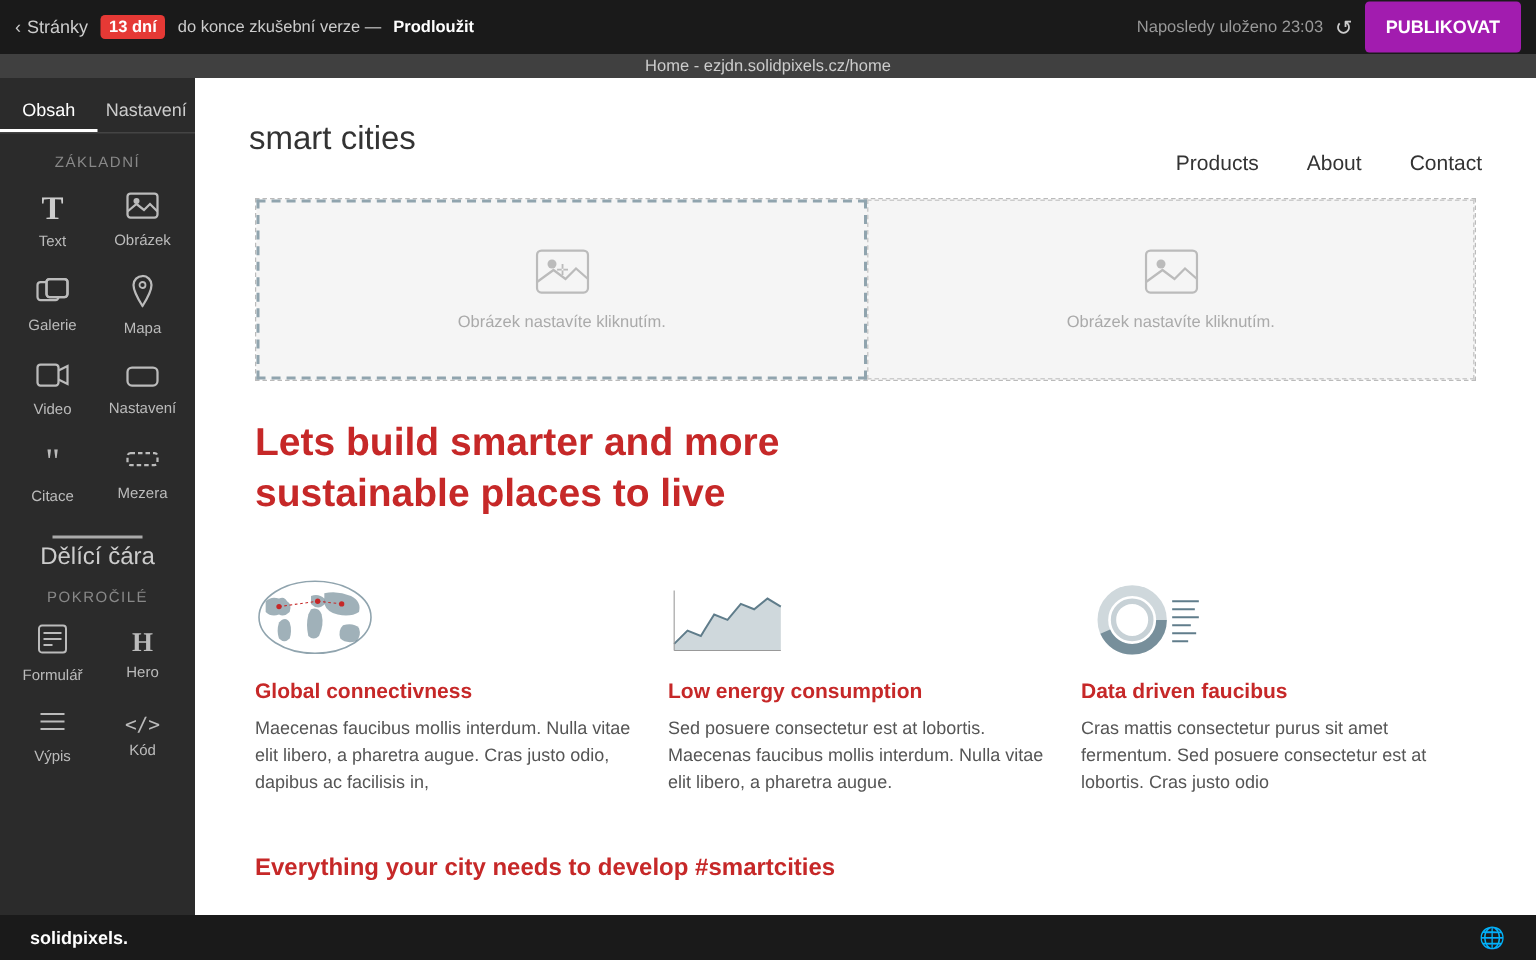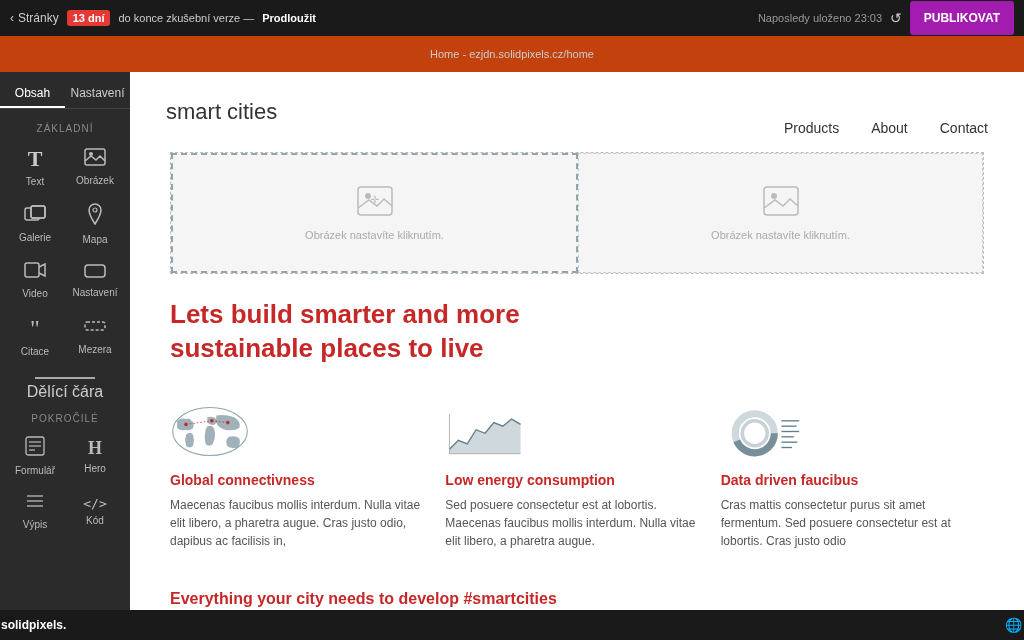--- a/index.html
+++ b/index.html
@@ -51,22 +51,22 @@
       border: none;
       padding: 10px 14px;
       font-size: 12px;
       font-weight: bold;
       border-radius: 3px;
       cursor: pointer;
     }
 
     
     .url-bar {
-      background: #c2410c;
-      height: 36px;
+      background: #404040;
+      height: 16px;
       display: flex;
       align-items: center;
       justify-content: center;
       flex-shrink: 0;
     }
     .url-text { color: #ccc; font-size: 11px; }
 
     
     .main-layout {
       display: flex;
@@ -251,21 +251,21 @@
       color: #c62828;
     }
 
     
     .bottom-bar {
       background: #1a1a1a;
       height: 30px;
       display: flex;
       align-items: center;
       justify-content: space-between;
-      padding: 0 1px;
+      padding: 0 20px;
       flex-shrink: 0;
     }
     .brand-name { color: #fff; font-size: 12px; font-weight: bold; }
     .lang-icon { color: #aaa; font-size: 14px; cursor: pointer; }
   </style>
 </head>
 <body>
 
 <div class="top-bar">
   <div class="top-bar-left">

